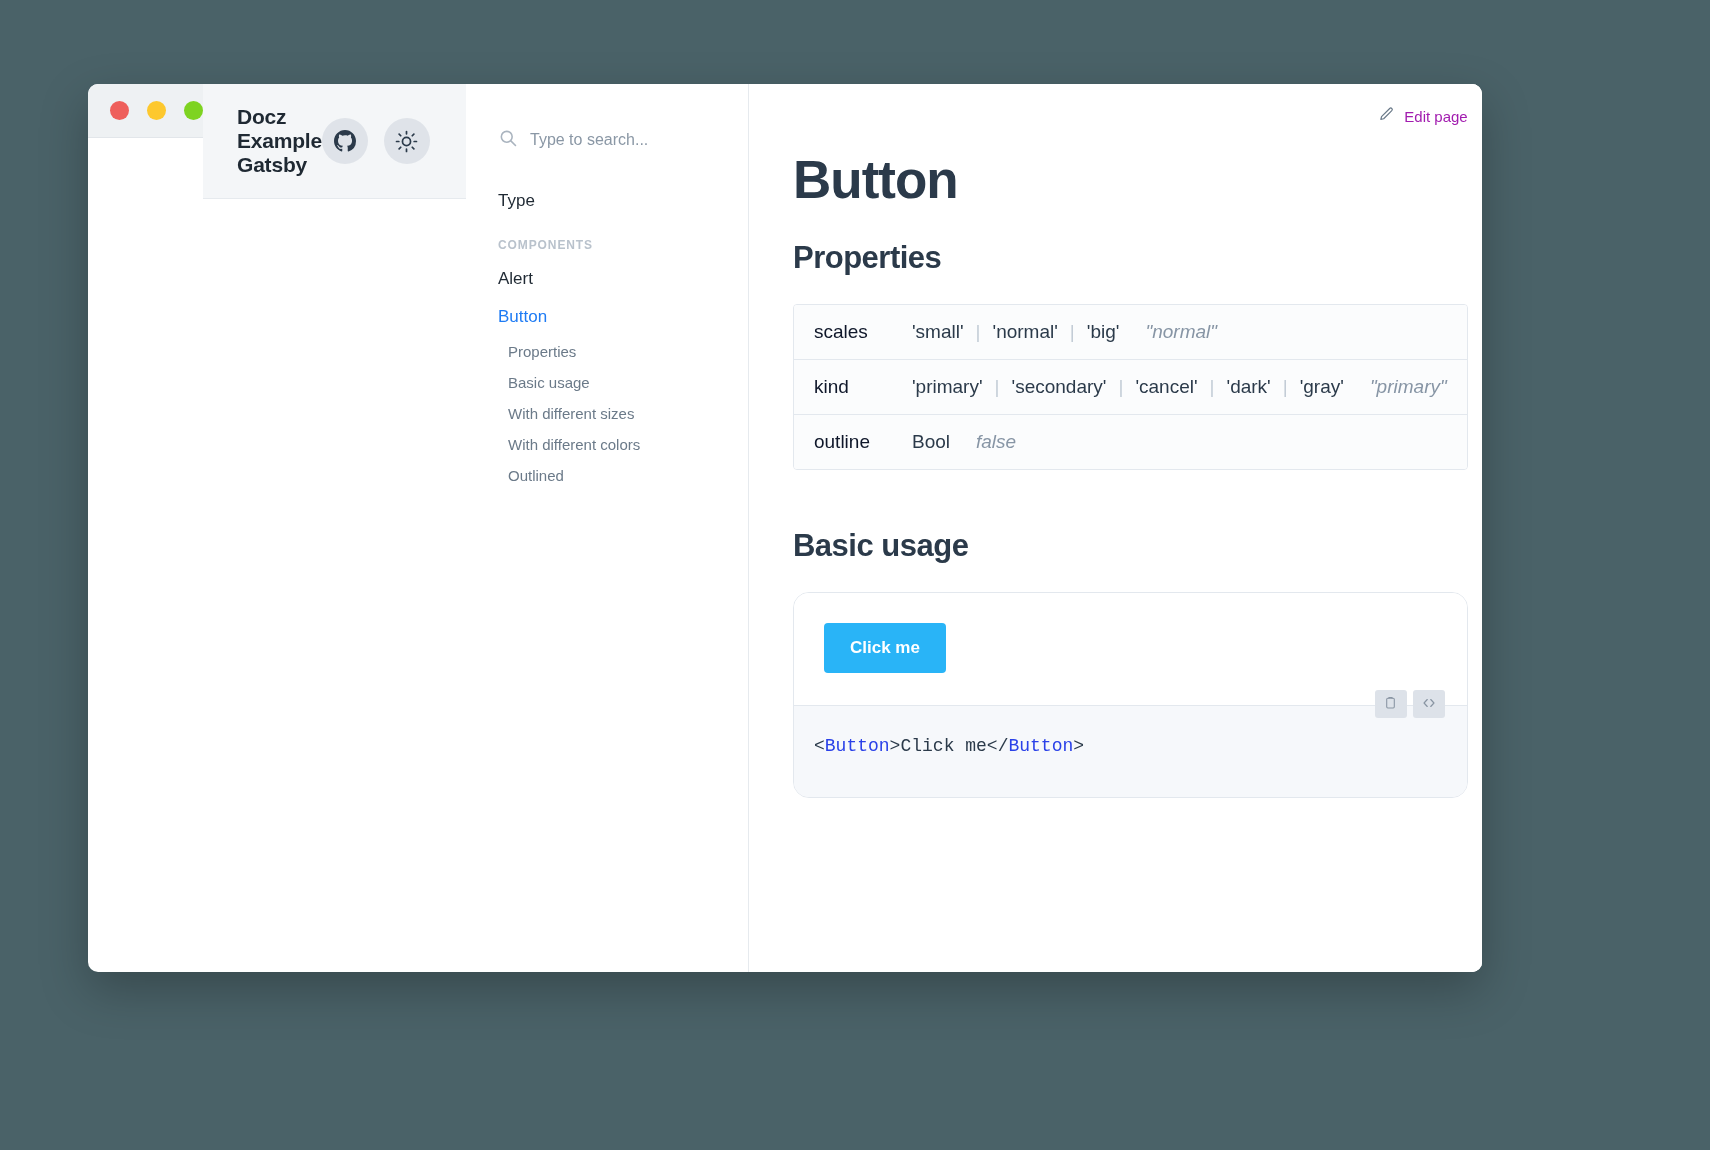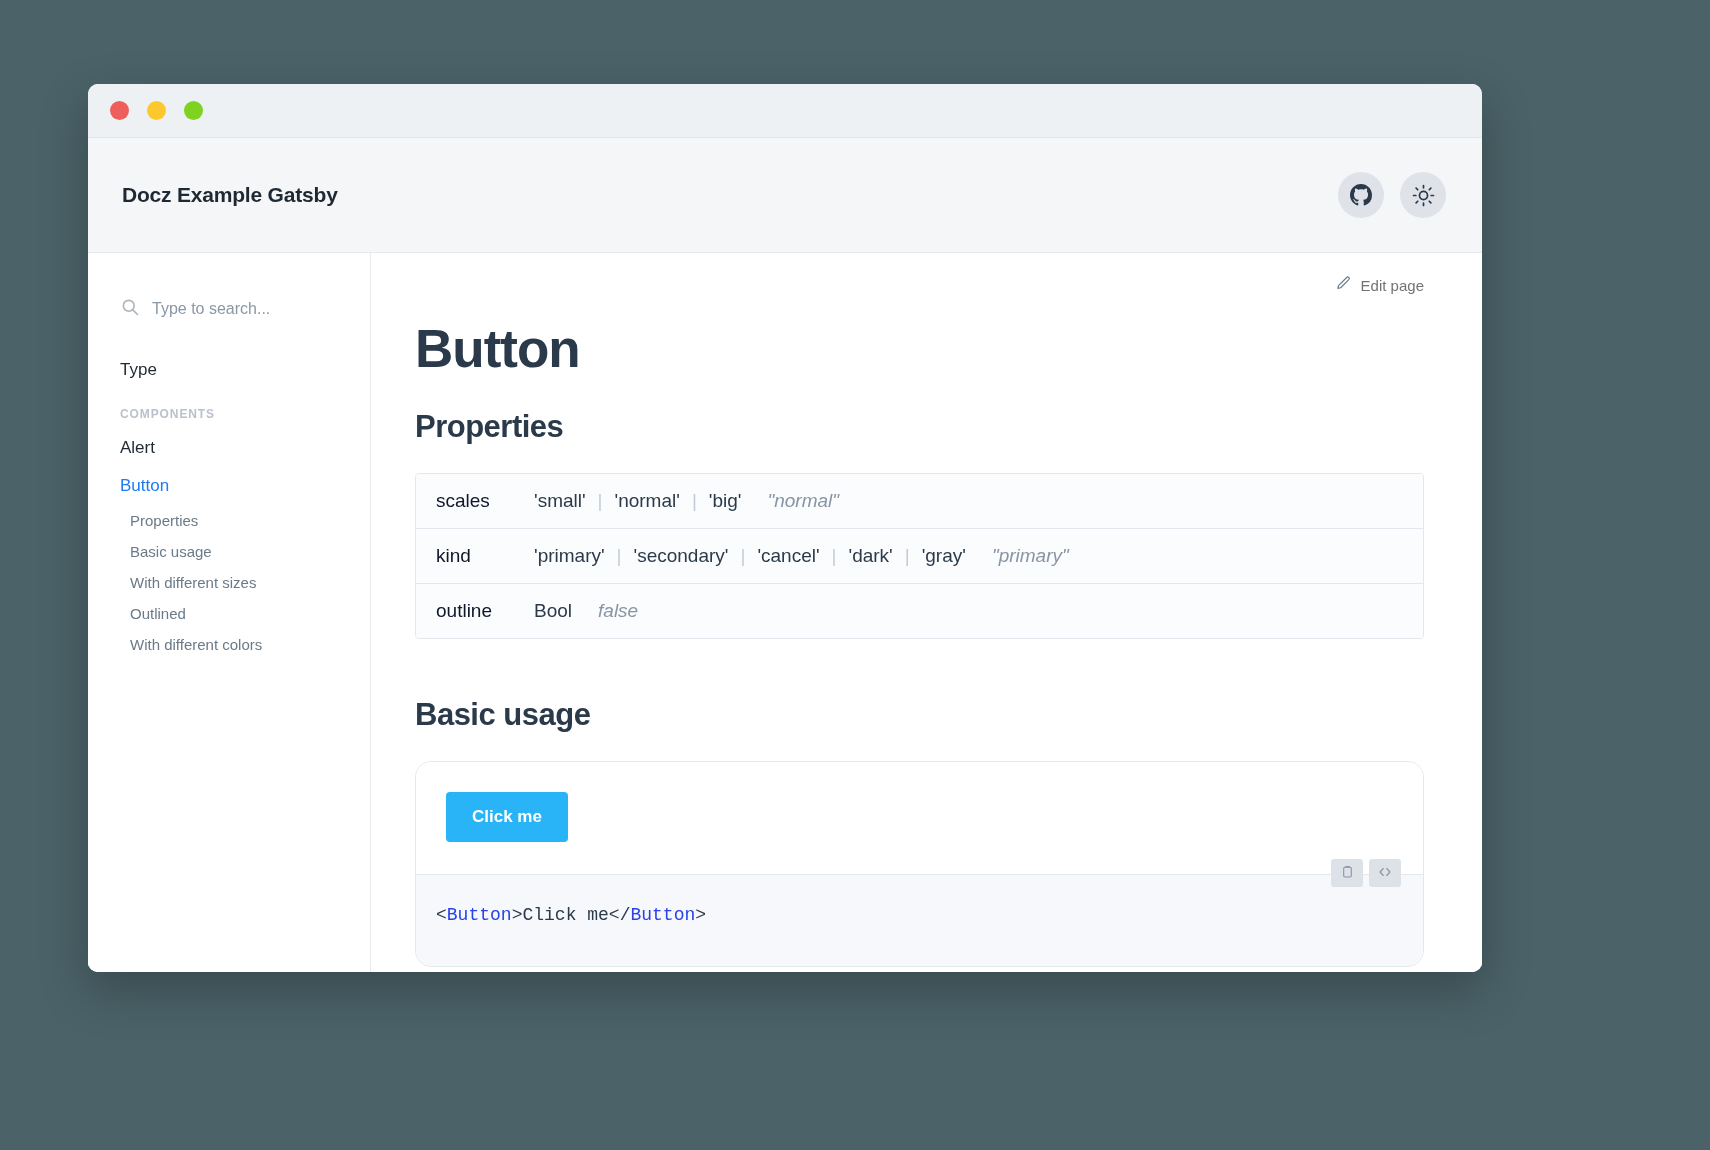--- a/index.html
+++ b/index.html
@@ -21,21 +21,21 @@
     position: absolute;
     left: 88px;
     top: 84px;
     width: 1394px;
     height: 888px;
     background: #ffffff;
     border-radius: 10px;
     box-shadow: 0 18px 48px rgba(0,0,0,0.25);
     overflow: hidden;
     display: flex;
-    flex-direction: column;
+    flex-direction: row;
   }
 
   .titlebar {
     height: 54px;
     flex: 0 0 54px;
     background: #eef1f3;
     border-bottom: 1px solid #e2e6ea;
     display: flex;
     align-items: center;
     padding-left: 22px;
@@ -136,21 +136,21 @@
   }
   .edit-row {
     display: flex;
     justify-content: flex-end;
     align-items: center;
     gap: 9px;
     margin-bottom: 22px;
   }
   .edit-link {
     font-size: 15px;
-    color: #737373;
+    color: #a21caf;
     text-decoration: none;
     cursor: pointer;
   }
 
   h1.page-title {
     font-size: 53px;
     font-weight: bold;
     color: #2b3a4a;
     letter-spacing: -1px;
     margin-bottom: 30px;
@@ -287,22 +287,22 @@
       <a class="nav-link">Type</a>
 
       <div class="nav-group-title">COMPONENTS</div>
 
       <a class="nav-link">Alert</a>
       <a class="nav-link active">Button</a>
 
       <a class="nav-sub">Properties</a>
       <a class="nav-sub">Basic usage</a>
       <a class="nav-sub">With different sizes</a>
+      <a class="nav-sub">With different colors</a>
       <a class="nav-sub">Outlined</a>
-      <a class="nav-sub">With different colors</a>
     </nav>
 
     <main class="main">
 
       <div class="edit-row">
         <span>
           <svg width="17" height="17" viewBox="0 0 24 24" fill="none" stroke="#6b7a89" stroke-width="1.7" stroke-linecap="round" stroke-linejoin="round" aria-hidden="true">
             <path d="M16.5 3.5a2.1 2.1 0 0 1 3 3L8 18l-4 1 1-4z"></path>
           </svg>
         </span>

